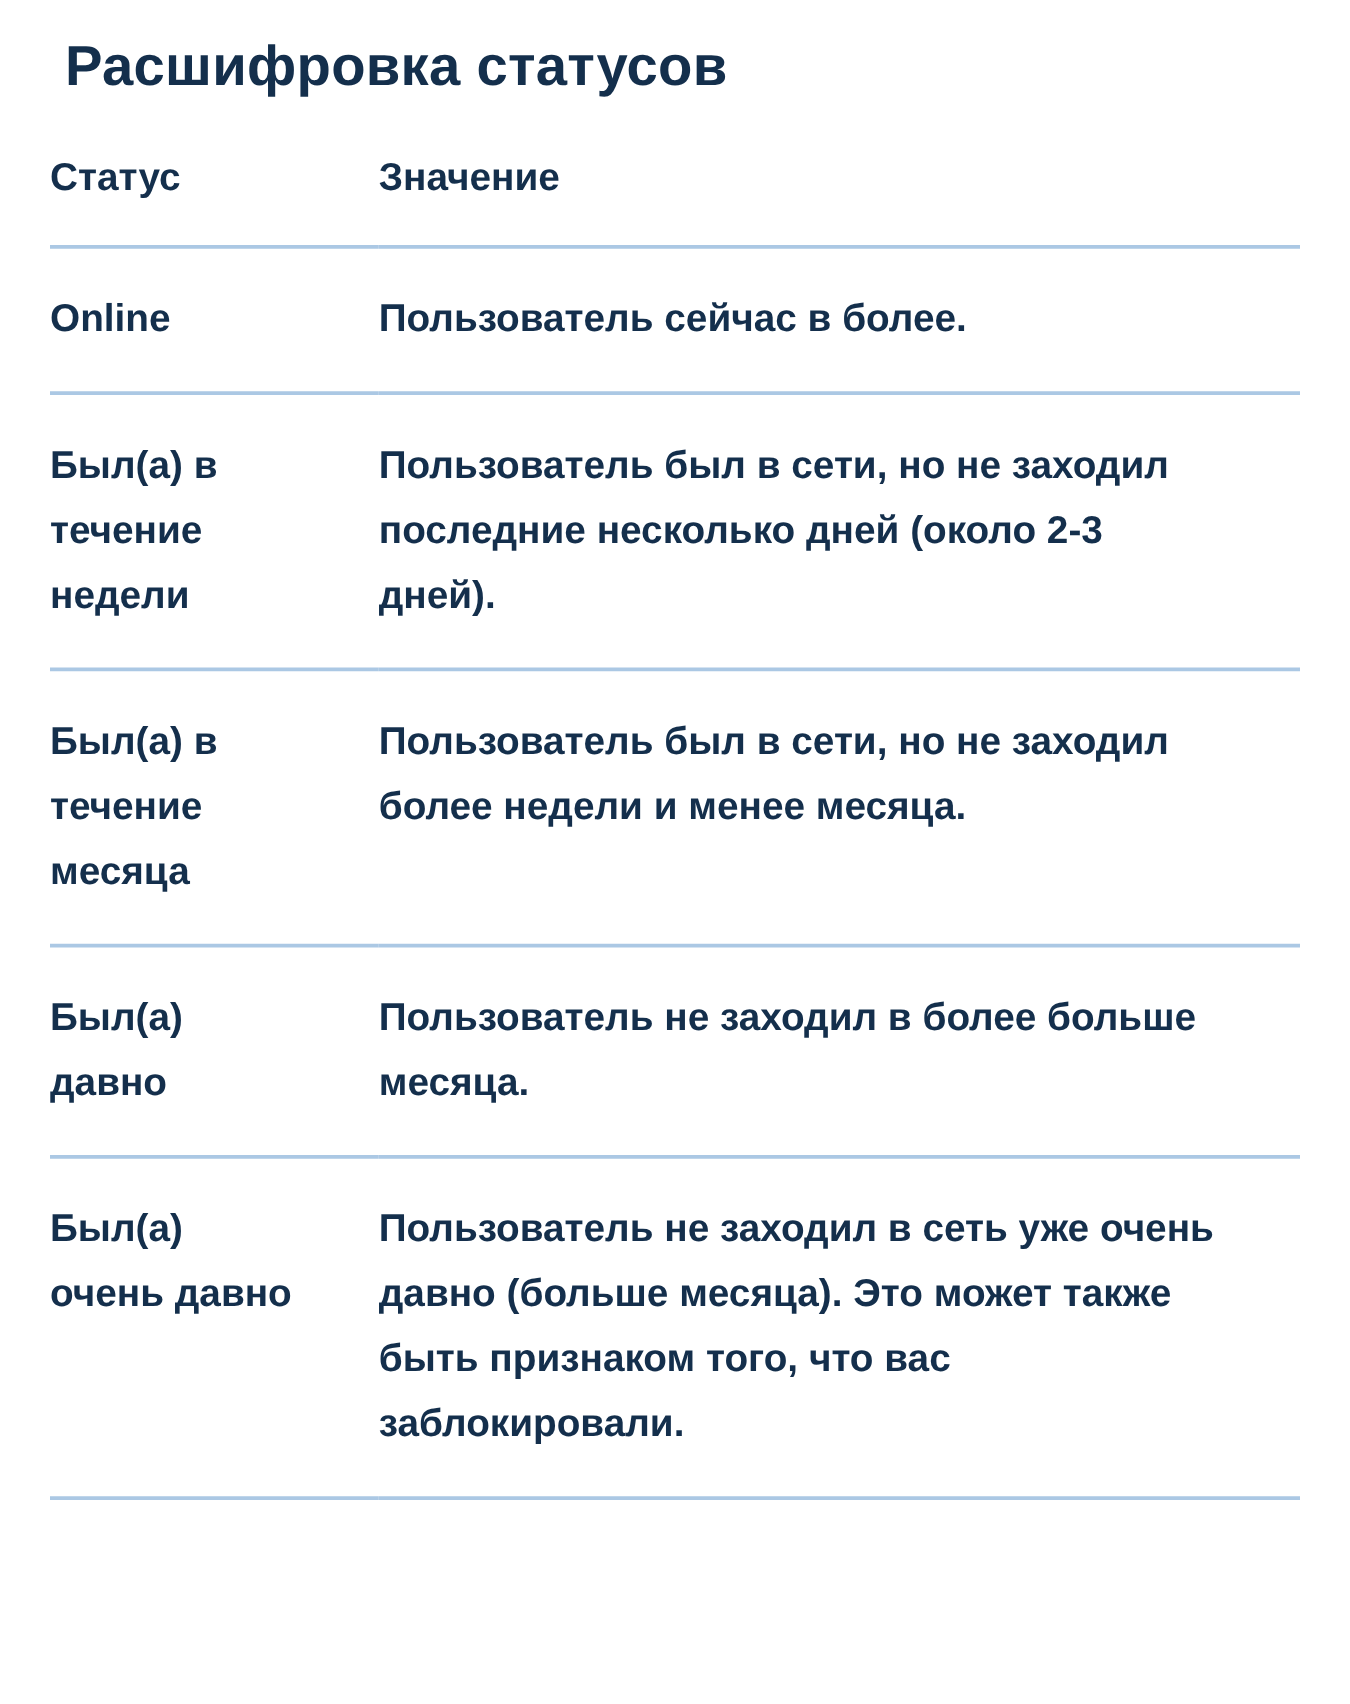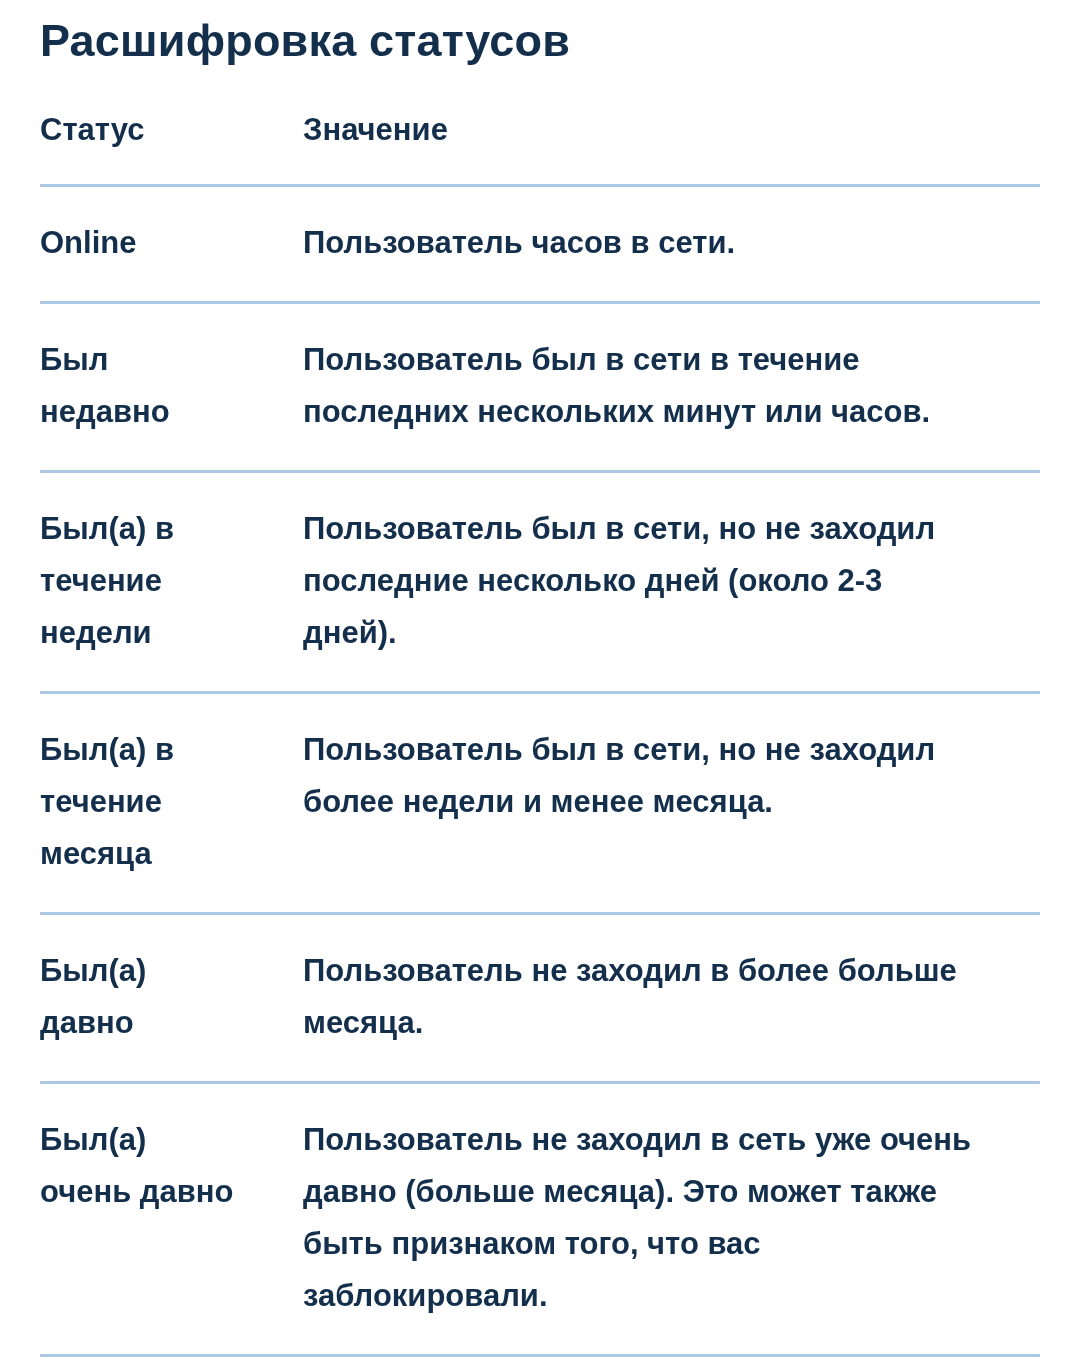--- a/index.html
+++ b/index.html
@@ -18,21 +18,21 @@
     color: var(--text);
   }
   .page {
     width: 1080px;
     height: 1363px;
     padding: 14px 40px 0 40px;
     background: var(--background);
     overflow: hidden;
   }
   .page-title {
-    margin: 0;
+    margin: 12px;
     font-size: 45px;
     line-height: 54px;
     font-weight: 700;
     letter-spacing: 0.2px;
   }
   table.status-table {
     width: 100%;
     border-collapse: collapse;
     margin-top: 28px;
     table-layout: fixed;
@@ -68,27 +68,21 @@
     </colgroup>
     <thead>
       <tr>
         <th>Статус</th>
         <th>Значение</th>
       </tr>
     </thead>
     <tbody>
       <tr>
         <td>Online</td>
-        <td>Пользователь часов в сети.</td>
-      </tr>
-      <tr>
-        <td>Был
-недавно</td>
-        <td>Пользователь был в сети в течение
-последних нескольких минут или часов.</td>
+        <td>Пользователь сейчас в более.</td>
       </tr>
       <tr>
         <td>Был(а) в
 течение
 недели</td>
         <td>Пользователь был в сети, но не заходил
 последние несколько дней (около 2-3
 дней).</td>
       </tr>
       <tr>

